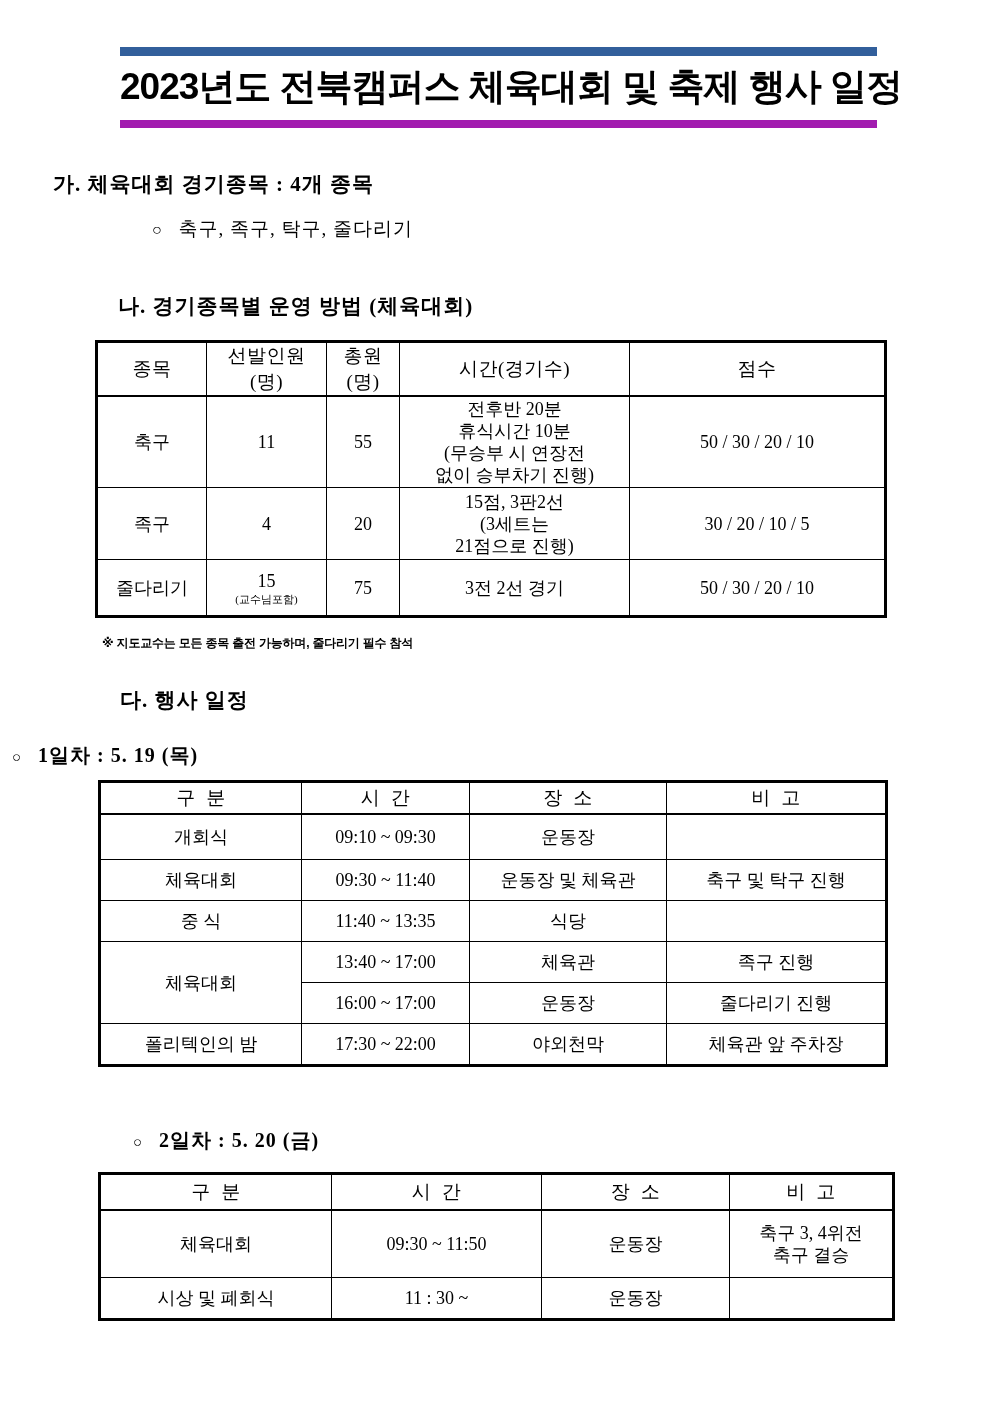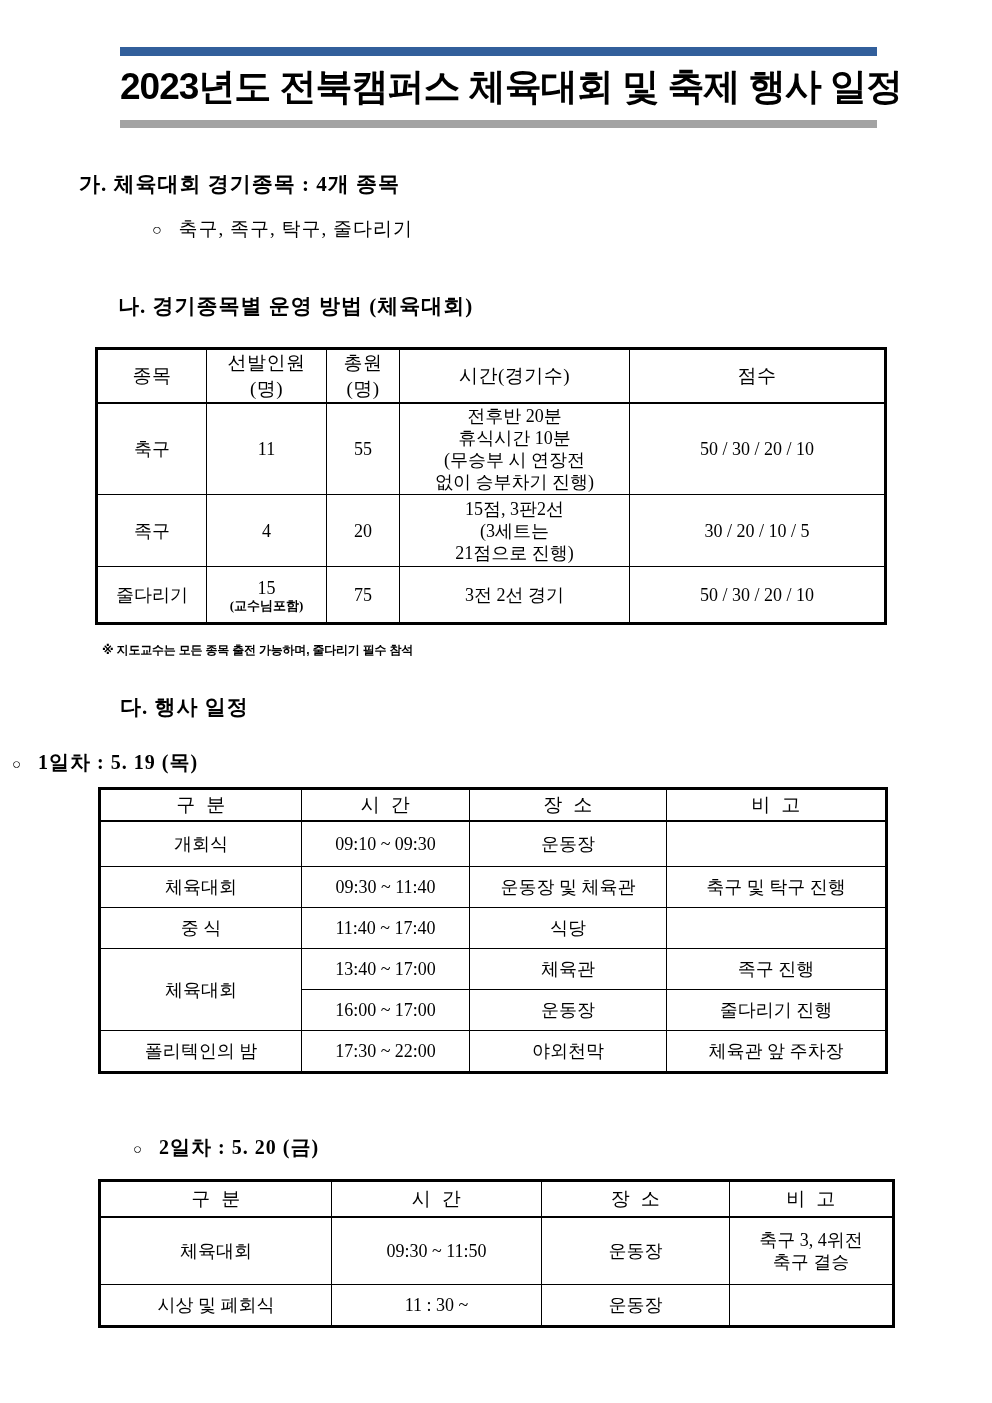--- a/index.html
+++ b/index.html
@@ -3,31 +3,31 @@
 <meta charset="utf-8">
 <style>
   html,body{margin:0;padding:0;}
   body{
     width:992px;height:1403px;background:#ffffff;color:#000;
     font-family:"Liberation Serif","DejaVu Serif",serif;
     overflow:hidden;
   }
   .title-block{
     width:757px;margin:47px 0 0 120px;
-    border-top:9px solid #325f9b;border-bottom:8px solid #a3a3a3;
+    border-top:9px solid #325f9b;border-bottom:8px solid #a21caf;
     padding:6px 0 8px;text-align:center;
   }
   .title-text{
     font-family:"Liberation Sans","DejaVu Sans",sans-serif;
     font-weight:900;font-size:37px;letter-spacing:-1px;white-space:nowrap;
   }
   .heading{
     font-size:21px;font-weight:700;letter-spacing:1px;white-space:pre;
   }
-  .h-a{margin:42px 0 0 79px;}
+  .h-a{margin:42px 0 0 53px;}
   .h-b{margin:50px 12px 0 118px;}
   .h-c{margin:34px 0 0 120px;}
   .bullet-line{margin:18px 0 0 152px;font-size:19px;letter-spacing:1px;}
   .bullet-line .circle{font-size:16px;margin-right:10px;}
   .day-label{margin-left:133px;font-size:20px;font-weight:600;letter-spacing:1px;}
   .day1-label{margin-top:28px;margin-left:12px;}
   .day2-label{margin-top:60px;}
   .day-label .circle{font-size:15px;font-weight:400;margin-right:10px;}
   .note-line{
     margin:17px 0 0 102px;
@@ -39,27 +39,27 @@
     border:3px solid #000;text-align:center;
   }
   table.doc-table th,table.doc-table td{
     border:1px solid #000;padding:0 4px;vertical-align:middle;
   }
   table.doc-table thead th{
     border-bottom:2px solid #000;font-weight:normal;font-size:19px;
     white-space:pre;letter-spacing:0.5px;
   }
   table.doc-table td{font-size:18px;white-space:pre-line;line-height:22px;}
-  .t1{margin:27px 0 0 95px;width:789px;}
+  .t1{margin:20px 0 0 95px;width:789px;}
   .t1 thead th{height:50px;}
   .t1 .r0 td{height:90px;}
   .t1 .r1 td{height:71px;}
   .t1 .r2 td{height:52px;}
   .t1 .r3 td{height:55px;}
-  .cell-sub{display:block;font-size:13px;line-height:14px;font-weight:bold;}
+  .cell-sub{display:block;font-size:11px;line-height:14px;}
   .t2{margin:11px 0 0 98px;width:787px;}
   .t2 thead th{height:30px;}
   .t2 td{height:40px;}
   .t2 .r0 td{height:44px;}
   .t3{margin:18px 0 0 98px;width:794px;}
   .t3 thead th{height:34px;}
   .t3 .r0 td{height:66px;}
   .t3 .r1 td{height:40px;}
 </style>
 </head>
@@ -158,21 +158,21 @@
       <td></td>
     </tr>
     <tr>
       <td>체육대회</td>
       <td>09:30 ~ 11:40</td>
       <td>운동장 및 체육관</td>
       <td>축구 및 탁구 진행</td>
     </tr>
     <tr>
       <td>중 식</td>
-      <td>11:40 ~ 17:40</td>
+      <td>11:40 ~ 13:35</td>
       <td>식당</td>
       <td></td>
     </tr>
     <tr>
       <td rowspan="2">체육대회</td>
       <td>13:40 ~ 17:00</td>
       <td>체육관</td>
       <td>족구 진행</td>
     </tr>
     <tr>

